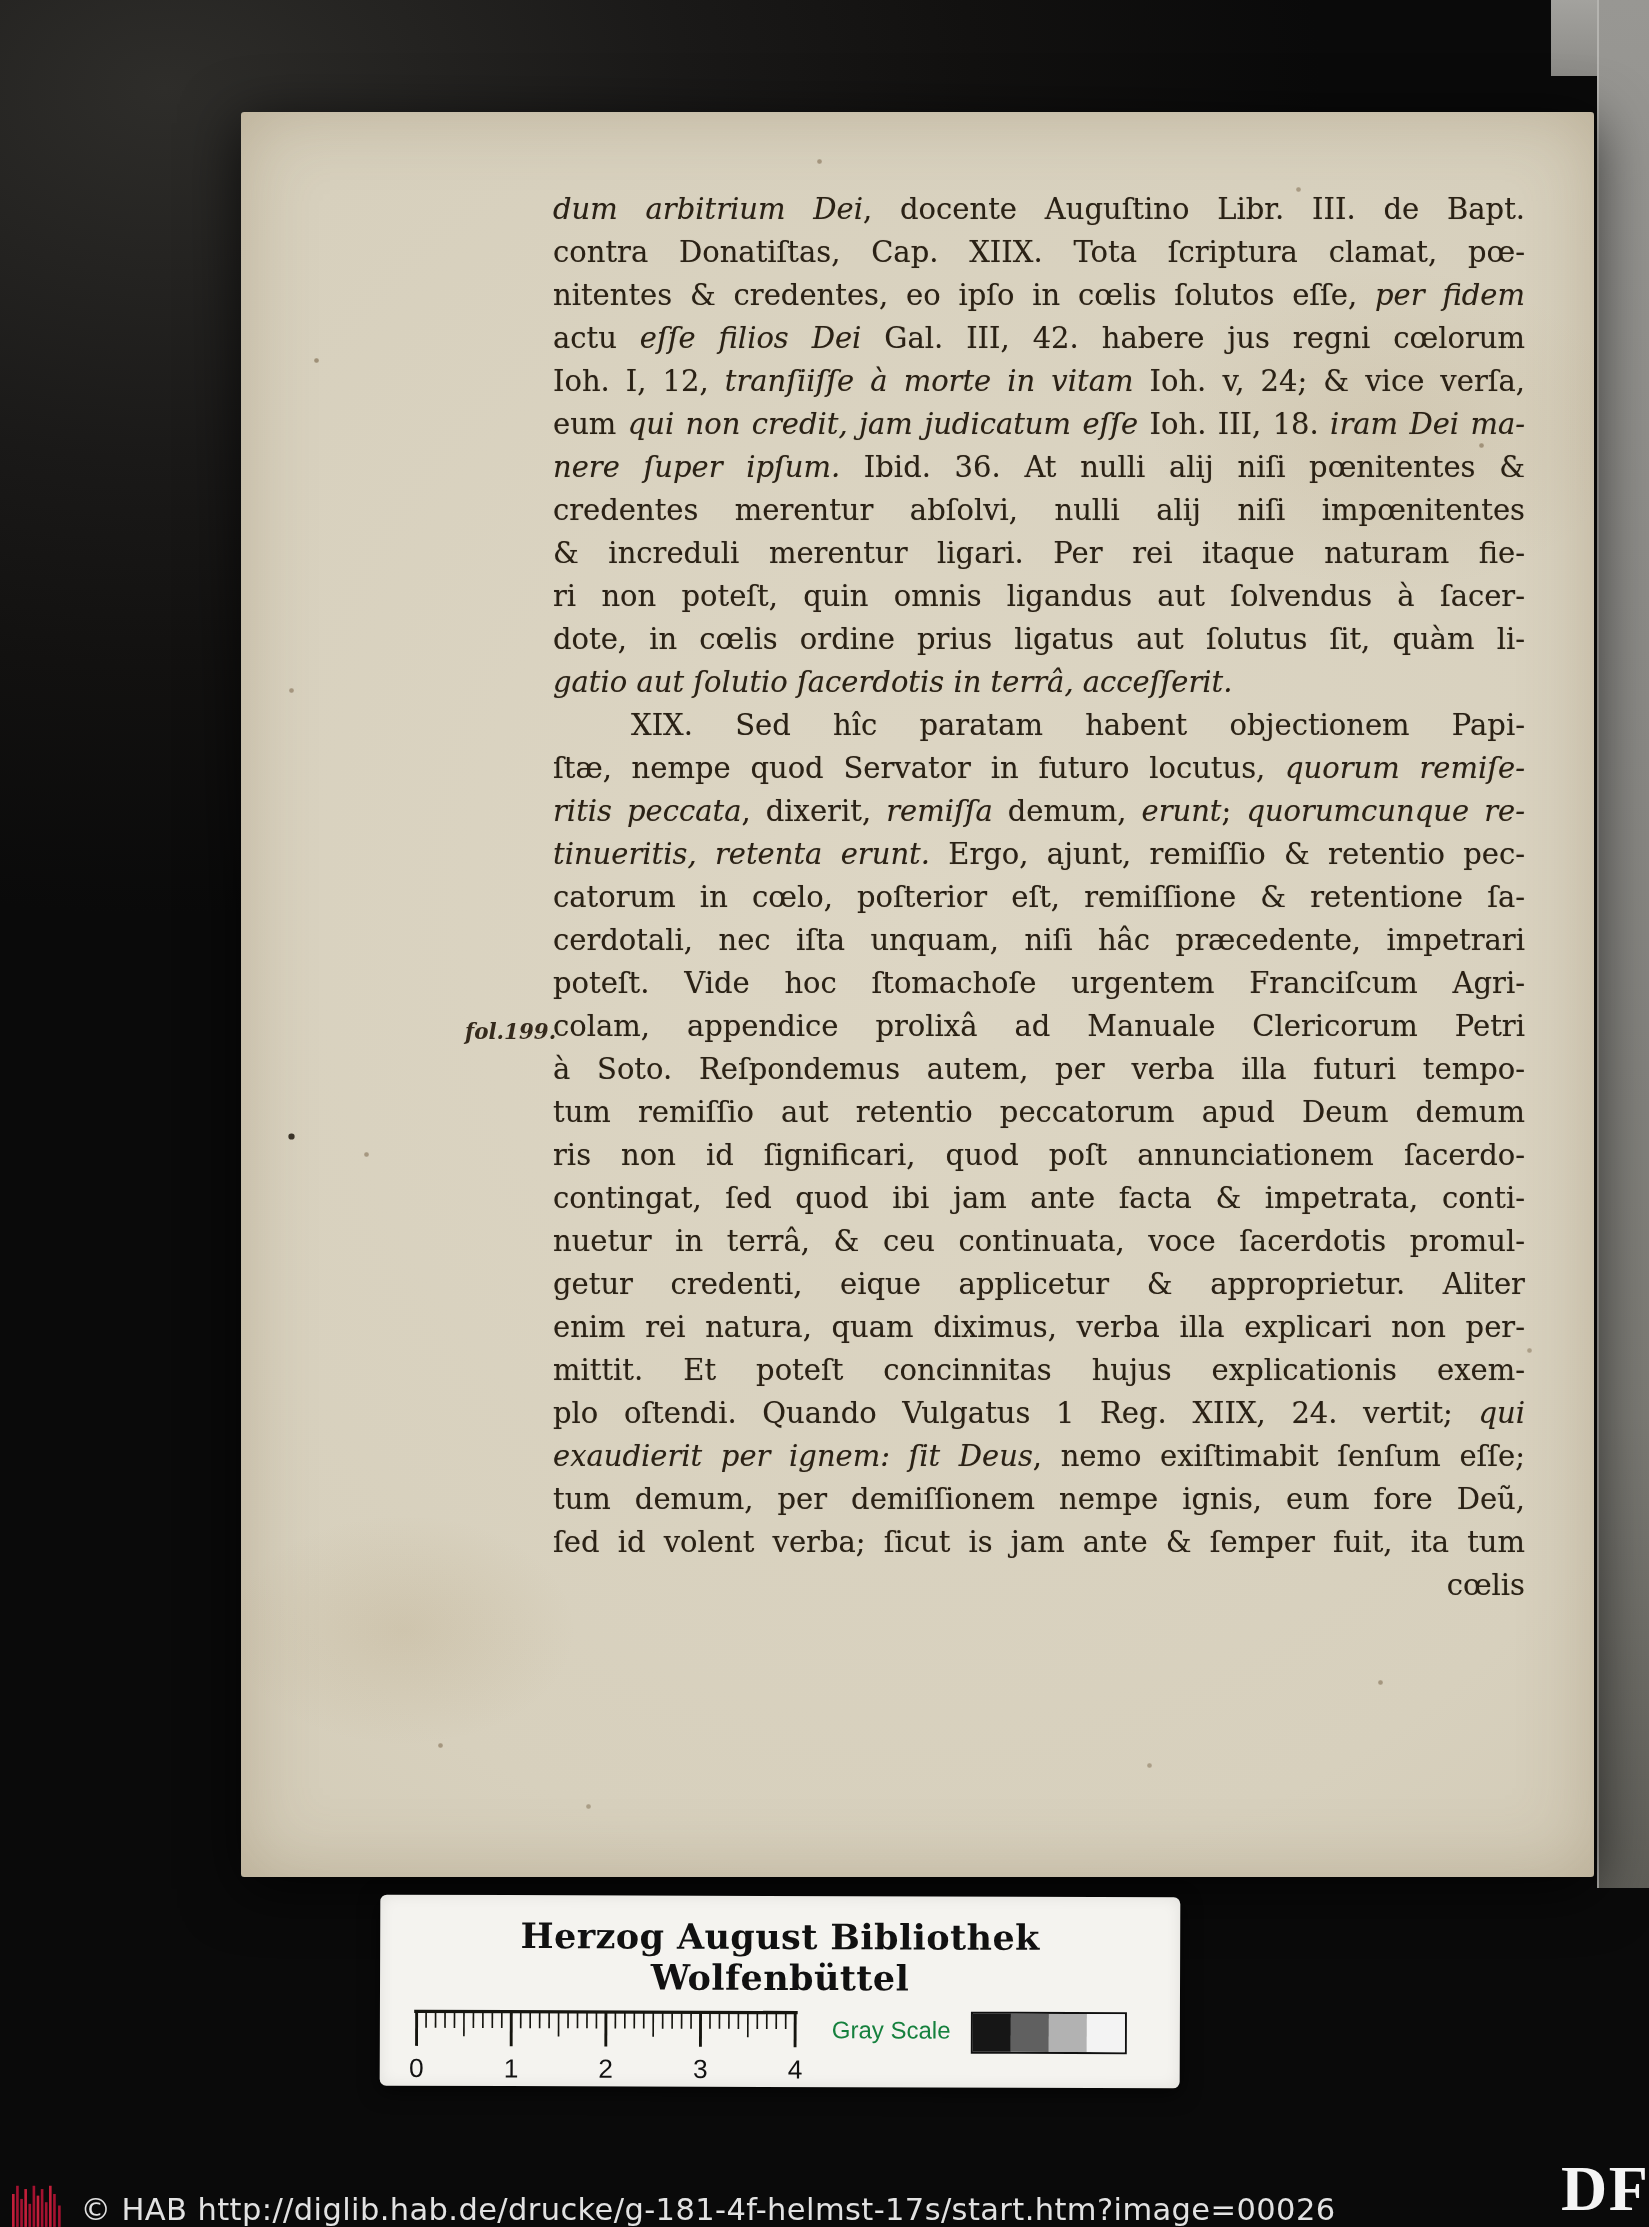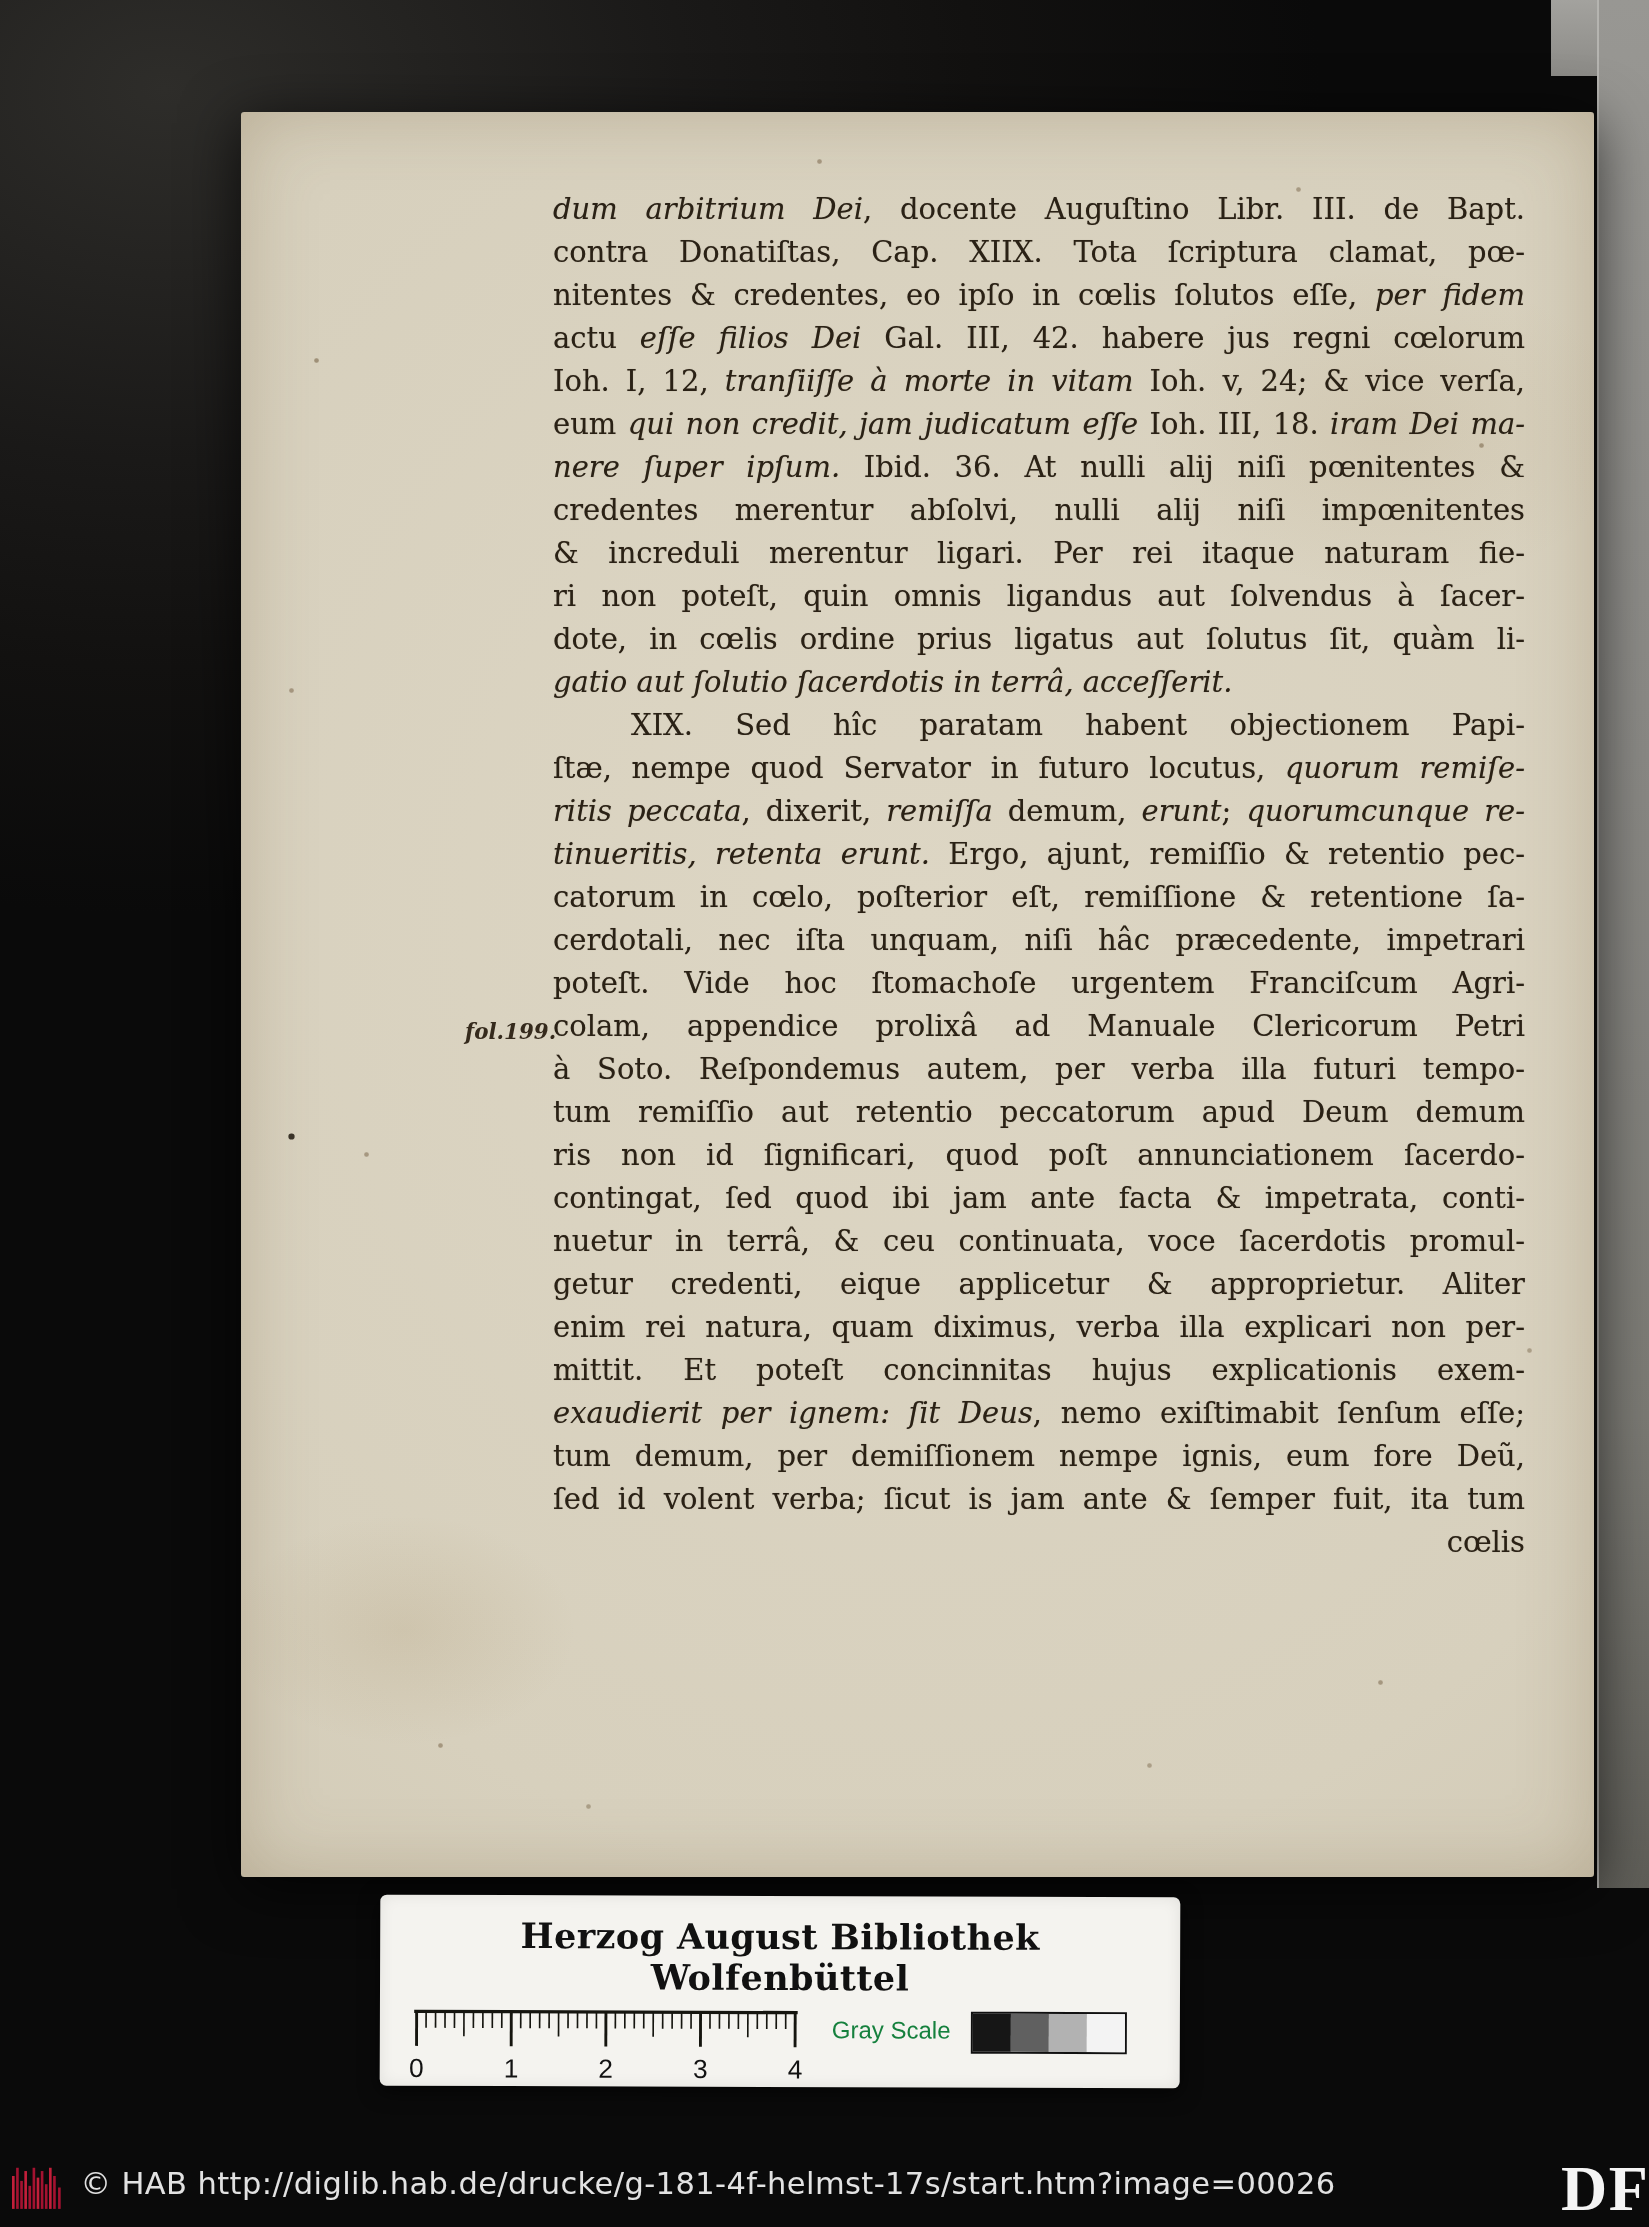--- a/index.html
+++ b/index.html
@@ -75,21 +75,21 @@
   .label-row{display:flex;align-items:flex-start;}
   .ruler{flex:none;}
   .ruler-num{font:32px "Liberation Sans", sans-serif;fill:#121212;}
   .gs-wrap{display:flex;align-items:flex-start;margin-left:28px;padding-top:5px;}
   .gs-label{font:24px "Liberation Sans", sans-serif;color:#15803d;margin-right:20px;padding-top:5px;white-space:nowrap;}
   .swatches{display:flex;border:2.5px solid #101010;background:#fff;}
   .swatch{width:38px;height:38px;}
   
   .footer{
     position:absolute;left:0;top:2166px;width:1644px;height:61px;z-index:4;
-    display:flex;align-items:flex-start;gap:18px;padding-left:11.5px;box-sizing:border-box;
+    display:flex;align-items:flex-end;gap:18px;padding-left:11.5px;box-sizing:border-box;
   }
   .hab-logo{flex:none;}
   .footer-text{
     font:30.5px "DejaVu Sans", sans-serif;color:#e2e2e2;letter-spacing:0.4px;white-space:nowrap;
   }
   .dfg{
     position:absolute;left:1561px;top:2152px;z-index:5;
     font-family:"Liberation Serif",serif;font-weight:bold;
     font-size:64px;color:#f4f4f4;letter-spacing:1.6px;
   }
@@ -126,20 +126,21 @@
         <div class="line a-j"><span>poteſt. Vide hoc ſtomachoſe urgentem Franciſcum Agri-</span></div>
         <div class="line a-j"><span>colam, appendice prolixâ ad Manuale Clericorum Petri</span></div>
         <div class="line a-j"><span>à Soto.  Reſpondemus autem, per verba illa futuri tempo-</span></div>
         <div class="line a-j"><span>tum remiſſio aut retentio peccatorum apud Deum demum</span></div>
         <div class="line a-j"><span>ris non id ſignificari, quod poſt annunciationem ſacerdo-</span></div>
         <div class="line a-j"><span>contingat, ſed quod ibi jam ante facta &amp; impetrata, conti-</span></div>
         <div class="line a-j"><span>nuetur in terrâ, &amp; ceu continuata, voce ſacerdotis promul-</span></div>
         <div class="line a-j"><span>getur credenti, eique applicetur &amp; approprietur.  Aliter</span></div>
         <div class="line a-j"><span>enim rei natura, quam diximus, verba illa explicari non per-</span></div>
         <div class="line a-j"><span>mittit.  Et poteſt concinnitas hujus explicationis exem-</span></div>
+        <div class="line a-j"><span>plo oſtendi. Quando Vulgatus 1 Reg. XIIX, 24. vertit; </span><i>qui</i></div>
         <div class="line a-j"><i>exaudierit per ignem: ſit Deus</i><span>, nemo exiſtimabit ſenſum eſſe;</span></div>
         <div class="line a-j"><span>tum demum, per demiſſionem nempe ignis, eum fore Deũ,</span></div>
         <div class="line a-j"><span>ſed id volent verba; ſicut is jam ante &amp; ſemper fuit, ita tum</span></div>
         <div class="line a-r"><span>cœlis</span></div>
       </div>
   </div>
 
   <div class="label-card">
     <div class="label-title">Herzog August Bibliothek Wolfenbüttel</div>
     <div class="label-row">

